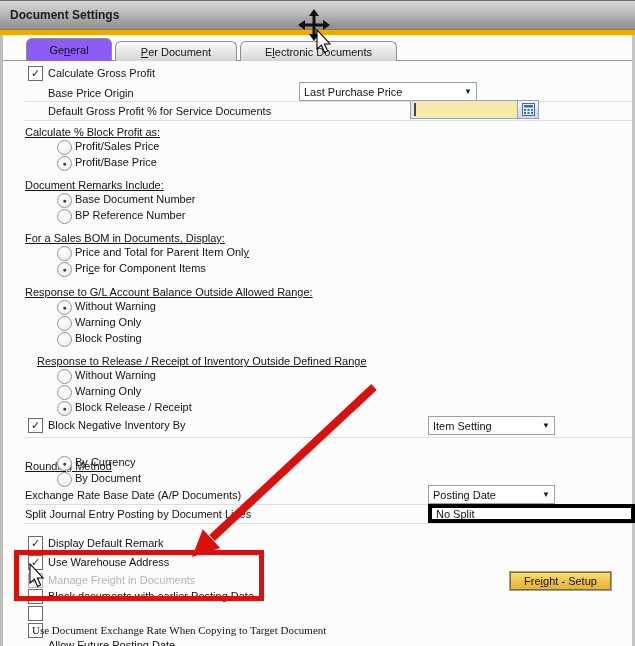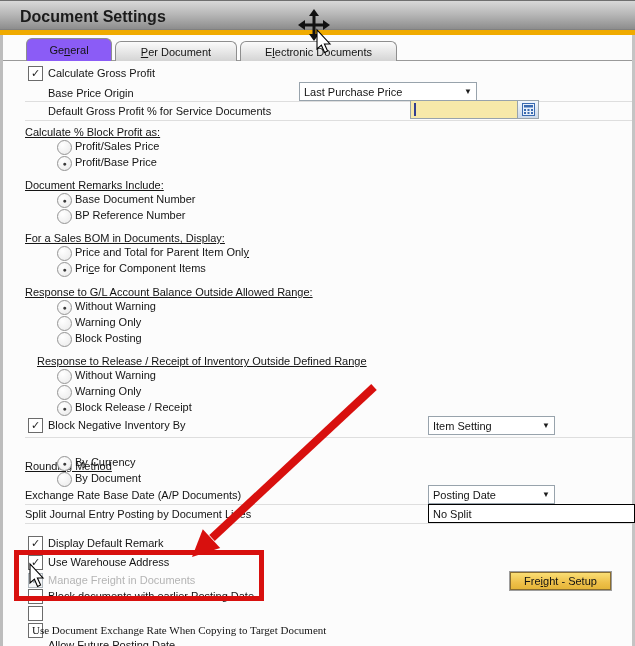--- a/index.html
+++ b/index.html
@@ -2,21 +2,21 @@
 <html><head>
 <meta charset="utf-8">
 <style>
   html,body{margin:0;padding:0;}
   body{width:635px;height:646px;position:relative;overflow:hidden;
        font-family:"Liberation Sans","DejaVu Sans",sans-serif;background:#fcfcfc;}
   #page{position:absolute;left:0;top:0;width:635px;height:646px;background:#fcfcfc;}
   .titlebar{position:absolute;left:0;top:0;width:635px;height:30px;
        background:linear-gradient(#d8d8d8,#b9b9b9 45%,#8d8d8d);
        border-top:1px solid #6f6f6f;border-bottom:1px solid #808080;box-sizing:border-box;}
-  .title{position:absolute;left:20px;top:7px;font-size:16px;font-weight:600;color:#1b1b1b;}
+  .title{position:absolute;left:10px;top:7px;font-size:12px;font-weight:600;color:#1b1b1b;}
   .accent{position:absolute;left:0;top:30px;width:635px;height:5px;background:#f0ab00;}
   .frame-l{position:absolute;left:0;top:35px;width:3px;height:611px;background:#bdbdbd;}
   .frame-r{position:absolute;left:632px;top:35px;width:3px;height:611px;background:#c4c4c4;}
   .tabline{position:absolute;left:3px;top:60px;width:629px;height:1px;background:#9a9a9a;z-index:1;}
   .tab{position:absolute;box-sizing:border-box;border:1px solid #8e8e8e;border-bottom:none;
        border-radius:6px 6px 0 0;background:linear-gradient(#fbfbfb,#d4d4d4);
        display:flex;align-items:center;justify-content:center;font-size:11px;color:#141414;z-index:2;}
   .tab.active{background:#8b5cf6;z-index:3;}
   .lbl{position:absolute;font-size:11px;line-height:14px;color:#141414;white-space:nowrap;}
   .heading{text-decoration:underline;}
@@ -27,21 +27,21 @@
   .cb .check{font-size:11px;font-weight:bold;color:#1c1c1c;line-height:1;margin-top:-1px;}
   .cb.disabled{border-color:#aeb6bc;background:#f4f6f8;}
   .cb.disabled .check{color:#9aa4ae;}
   .radio{position:absolute;width:13px;height:13px;border:1px solid #949494;border-radius:50%;
       background:radial-gradient(circle at 35% 30%,#ffffff,#e9e9e9);
       display:flex;align-items:center;justify-content:center;}
   .radio .dot{font-size:7px;line-height:1;color:#3a3a3a;}
   .dd{position:absolute;height:19px;background:#fff;border:1px solid #98a3ac;box-sizing:border-box;
       display:flex;align-items:center;padding:0 4px;font-size:11px;color:#141414;}
   .dd .dd-arrow{margin-left:auto;font-size:8px;color:#1c1c1c;}
-  .field{position:absolute;height:19px;background:#fff;border:1px solid #000000;box-sizing:border-box;
+  .field{position:absolute;height:19px;background:#fff;border:4px solid #000000;box-sizing:border-box;
       display:flex;align-items:center;padding:0 4px;font-size:11px;color:#141414;}
   .yfield{position:absolute;height:19px;background:#f7e9a9;border:1px solid #98a3ac;border-right:none;
       box-sizing:border-box;}
   .caret{position:absolute;width:2px;height:13px;background:#333f8f;}
   .calcbtn{position:absolute;height:19px;width:22px;background:linear-gradient(#f3f7fc,#ccd9ea);
       border:1px solid #98a3ac;box-sizing:border-box;display:flex;align-items:center;justify-content:center;}
   .btn-gold{position:absolute;font-size:11px;color:#111;display:flex;align-items:center;justify-content:center;
       background:linear-gradient(#fade74,#eec04a 60%,#e5b538);border:1px solid #8a6d2f;
       box-shadow:0 0 0 1px #9d9d9d;box-sizing:border-box;}
   .redbox{position:absolute;left:14px;top:550px;width:240px;height:41px;border:5px solid #d8100e;z-index:6;}

